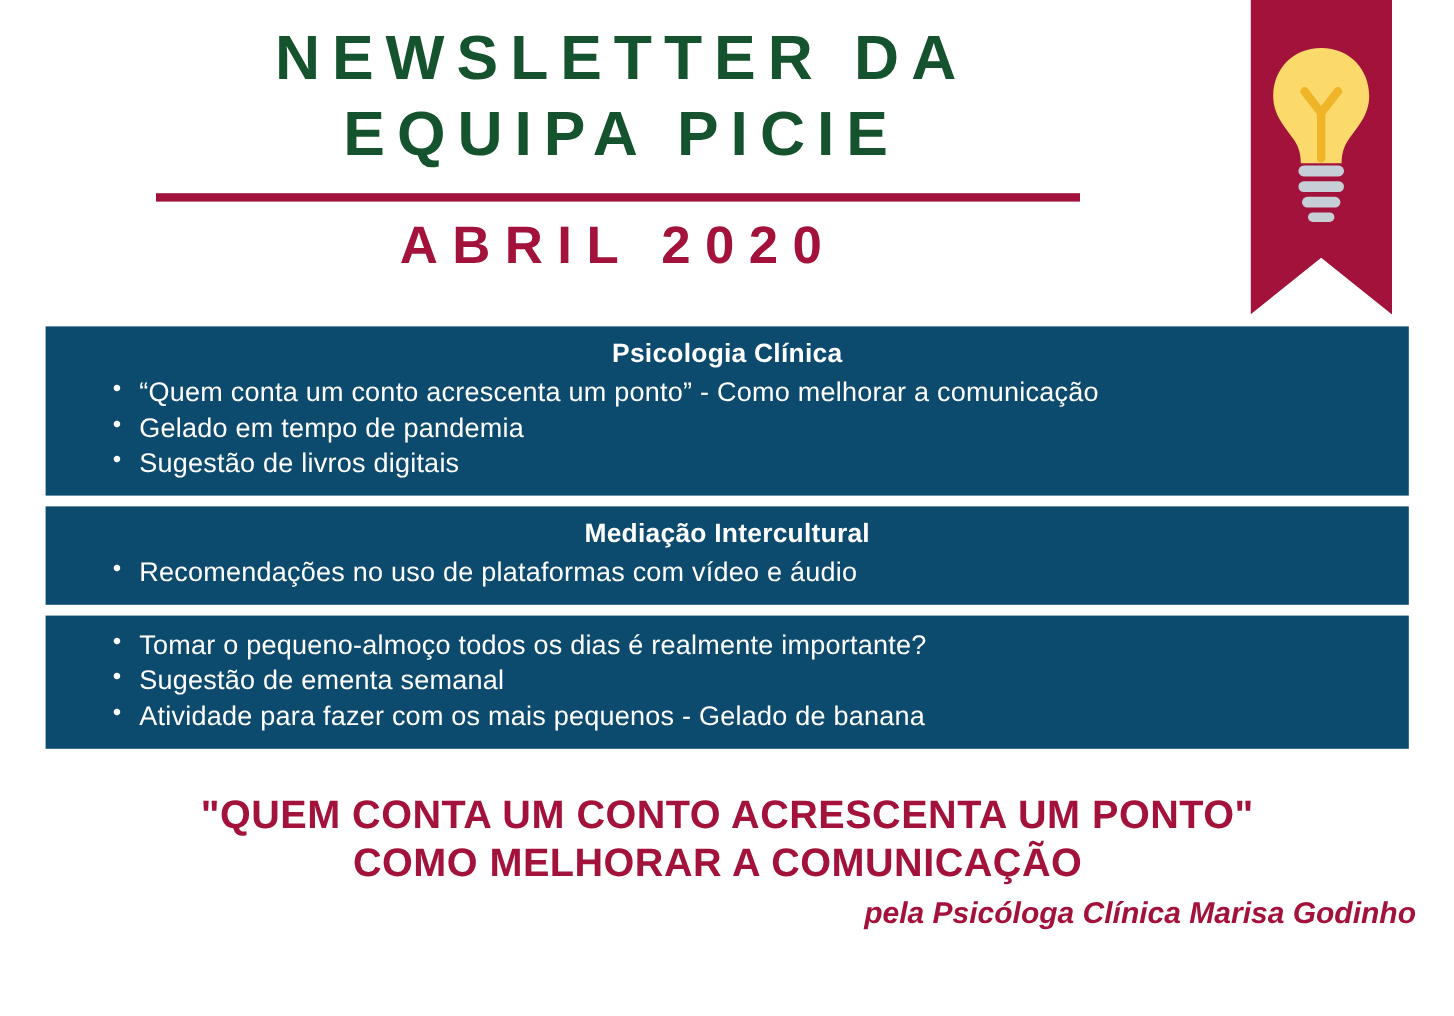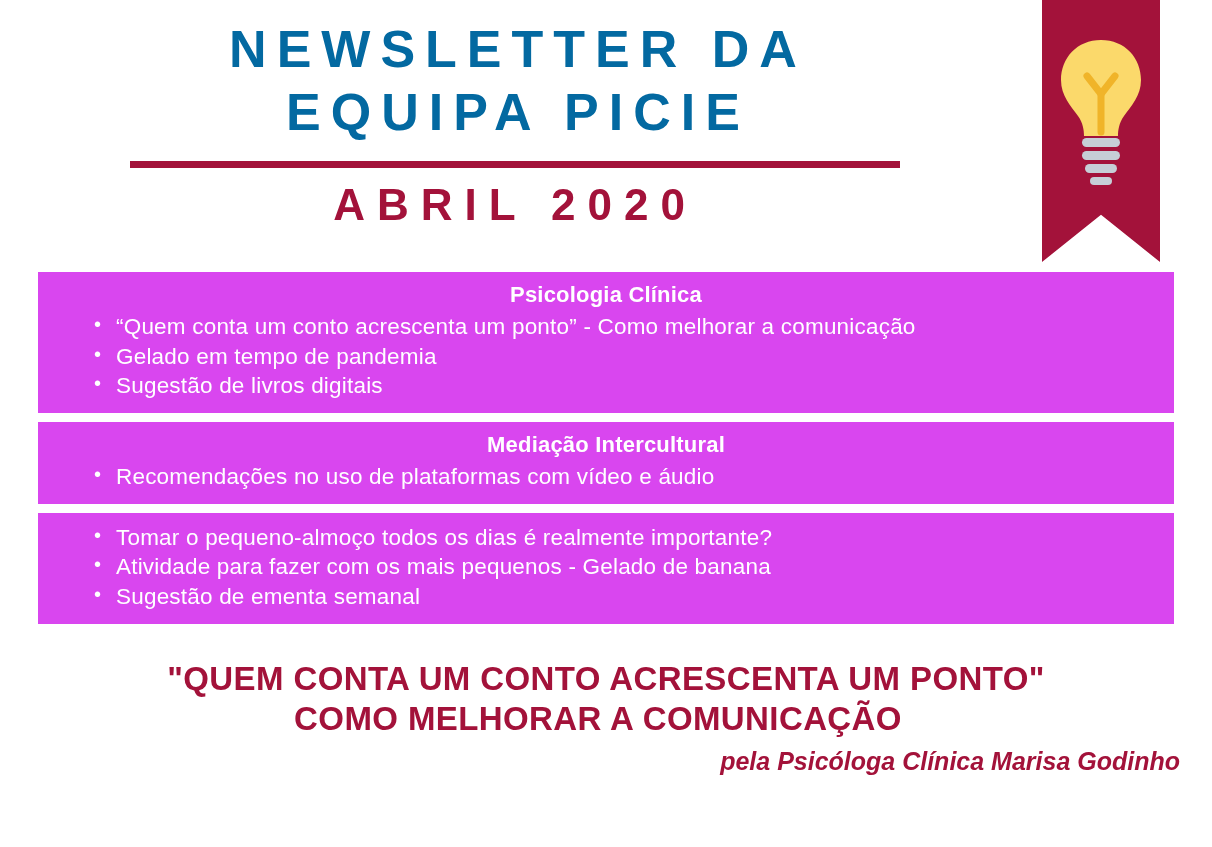--- a/index.html
+++ b/index.html
@@ -29,21 +29,21 @@
     height: 268px;
     box-sizing: border-box;
   }
 
   .title-block {
     width: 1030px;
     text-align: center;
   }
 
   .main-title {
-    color: #0369a1;
+    color: #14532d;
     font-weight: bold;
     font-size: 52px;
     letter-spacing: 10px;
     line-height: 1.22;
     margin: 0;
     padding: 0 0 0 6px;
     text-align: center;
   }
 
   .title-rule {
@@ -83,21 +83,21 @@
     justify-content: center;
   }
 
   
   .index {
     margin-top: 4px;
     padding: 0 38px;
   }
 
   .index-box {
-    background: #d946ef;
+    background: #0c4a6e;
     color: #ffffff;
     margin-bottom: 9px;
     padding: 10px 0 12px 0;
   }
 
   .box-title {
     text-align: center;
     font-weight: bold;
     font-size: 22px;
     margin: 0 0 4px 0;
@@ -202,22 +202,22 @@
     <div class="index-box">
       <div class="box-title">Mediação Intercultural</div>
       <ul class="box-list">
         <li>Recomendações no uso de plataformas com vídeo e áudio</li>
       </ul>
     </div>
 
     <div class="index-box">
       <ul class="box-list">
         <li>Tomar o pequeno-almoço todos os dias é realmente importante?</li>
+        <li>Sugestão de ementa semanal</li>
         <li>Atividade para fazer com os mais pequenos - Gelado de banana</li>
-        <li>Sugestão de ementa semanal</li>
       </ul>
     </div>
   </div>
 
   <div class="footer">
     <div class="footer-line">"QUEM CONTA UM CONTO ACRESCENTA UM PONTO"</div>
     <div class="footer-line second">COMO MELHORAR A COMUNICAÇÃO</div>
     <div class="byline">pela Psicóloga Clínica Marisa Godinho</div>
   </div>
 

